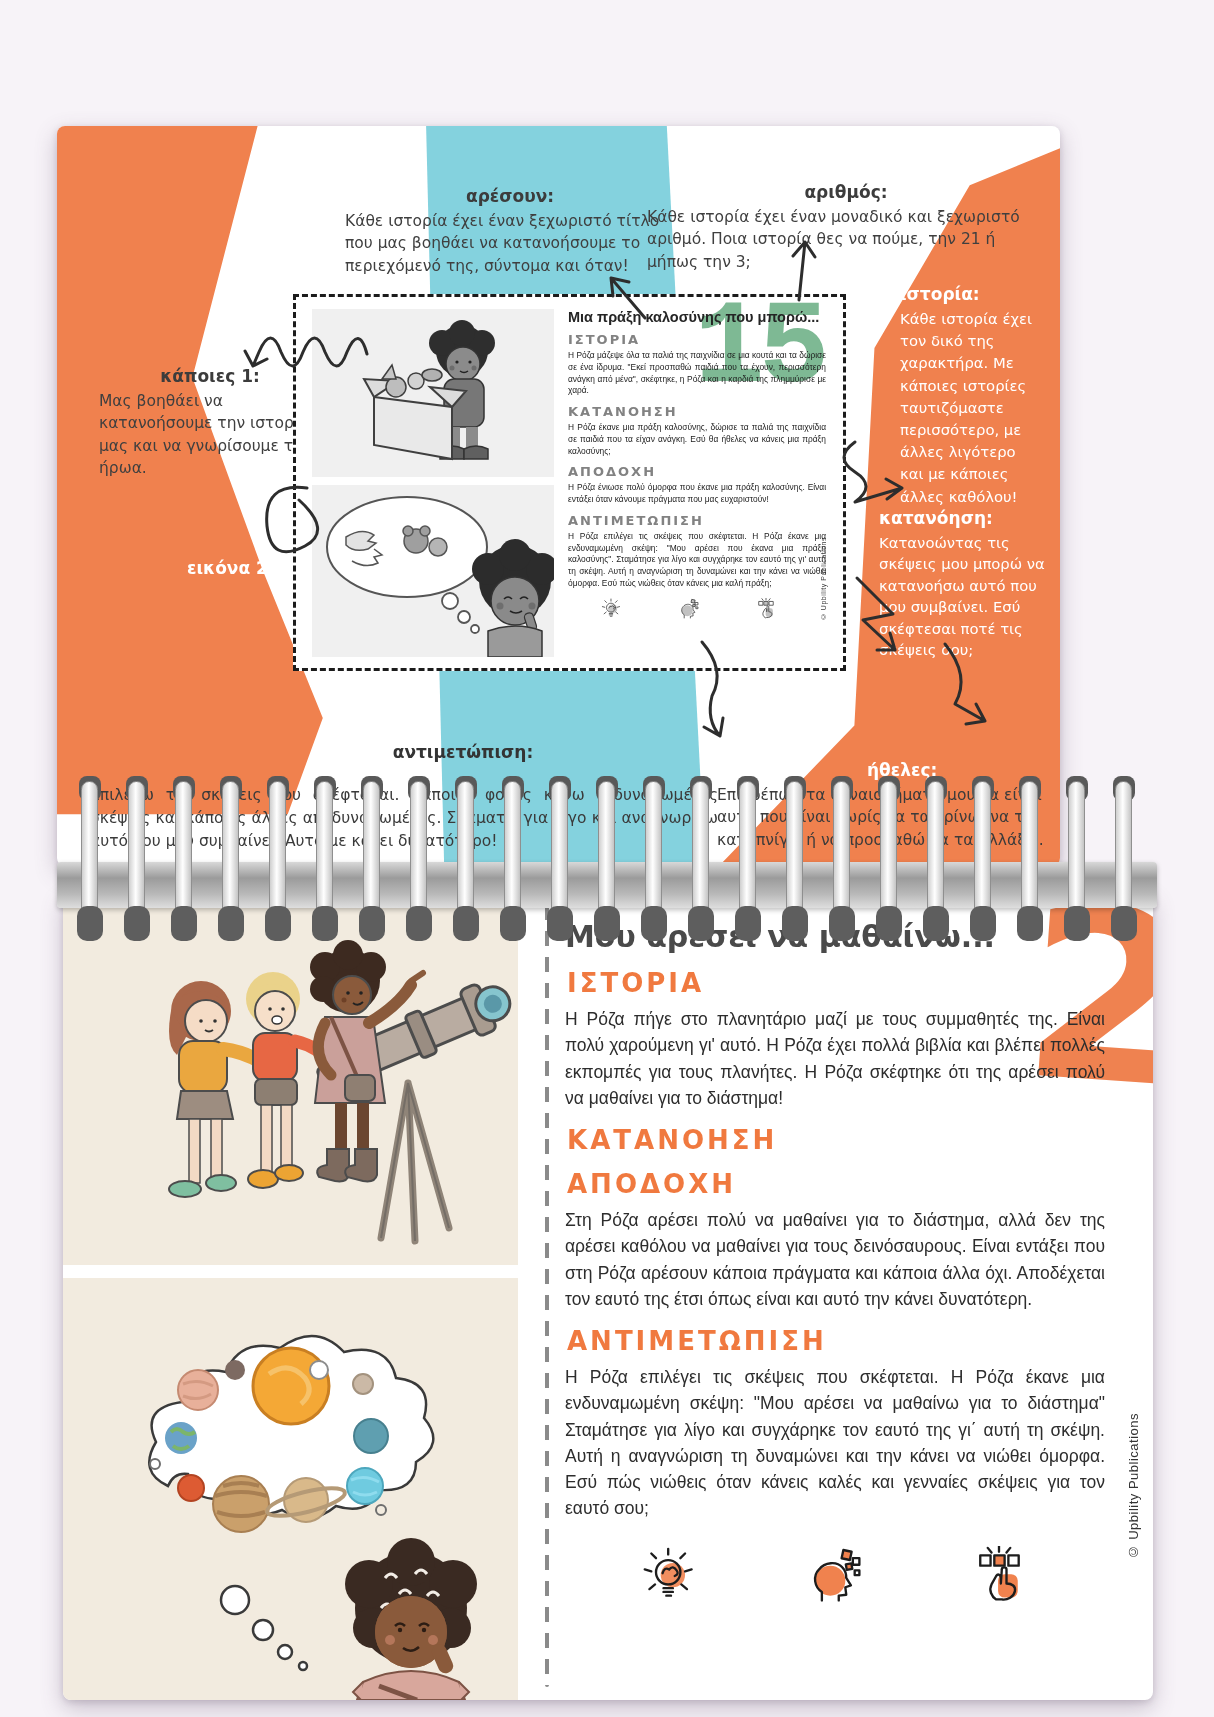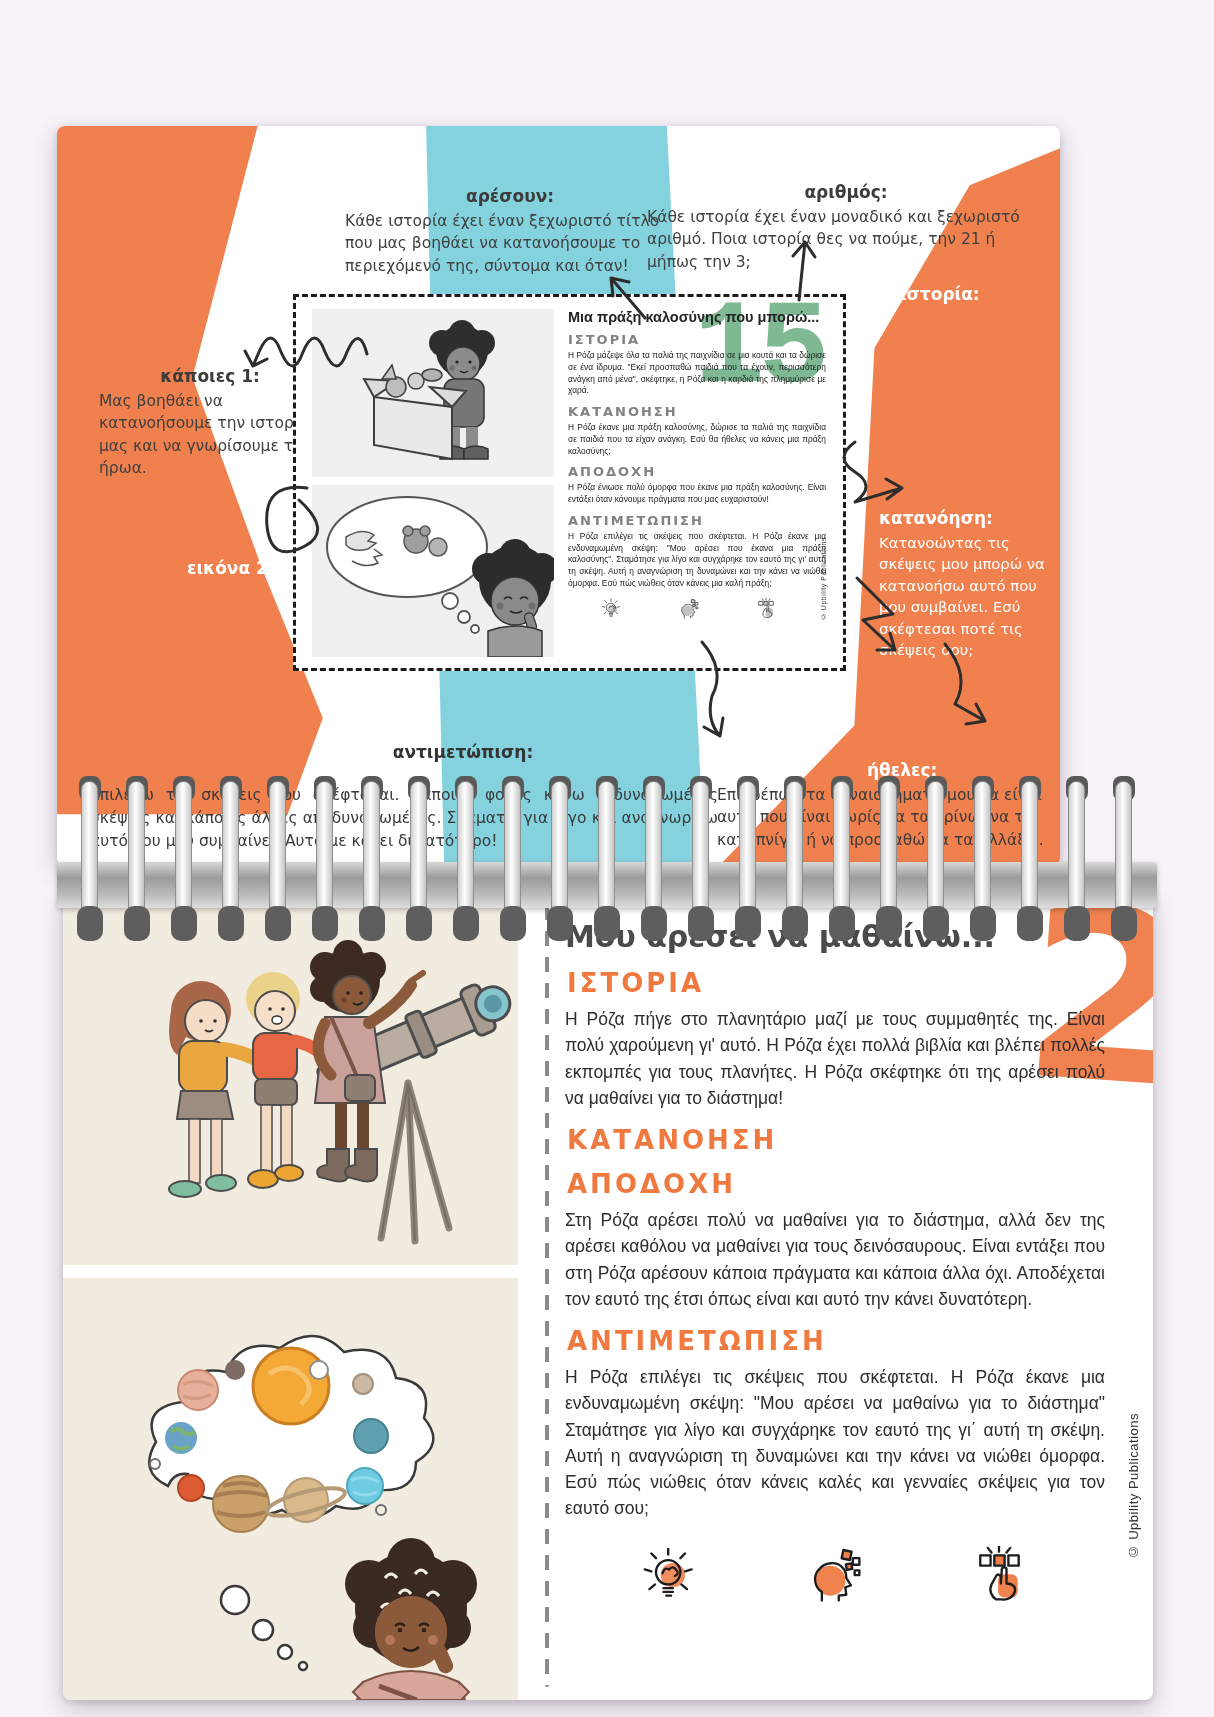--- a/index.html
+++ b/index.html
@@ -157,20 +157,21 @@
     <span class="txt">Κάθε ιστορία έχει έναν ξεχωριστό τίτλο που μας βοηθάει να κατανοήσουμε το περιεχόμενό της, σύντομα και όταν!</span>
   </div>
 
   <div class="ann ctr" id="ann-arithmos">
     <span class="lbl">αριθμός:</span>
     <span class="txt">Κάθε ιστορία έχει έναν μοναδικό και ξεχωριστό αριθμό. Ποια ιστορία θες να πούμε, την 21 ή μήπως την 3;</span>
   </div>
 
   <div class="ann white" id="ann-istoria">
     <span class="lbl">ιστορία:</span>
+    <span class="txt">Κάθε ιστορία έχει τον δικό της χαρακτήρα. Με κάποιες ιστορίες ταυτιζόμαστε περισσότερο, με άλλες λιγότερο και με κάποιες άλλες καθόλου!</span>
   </div>
 
   <div class="ann ctr" id="ann-eikona1">
     <span class="lbl">κάποιες 1:</span>
     <span class="txt">Μας βοηθάει να κατανοήσουμε την ιστορία μας και να γνωρίσουμε τον ήρωα.</span>
   </div>
 
   <div class="ann white" id="ann-eikona2">
     <span class="lbl">εικόνα 2:</span>
   </div>

